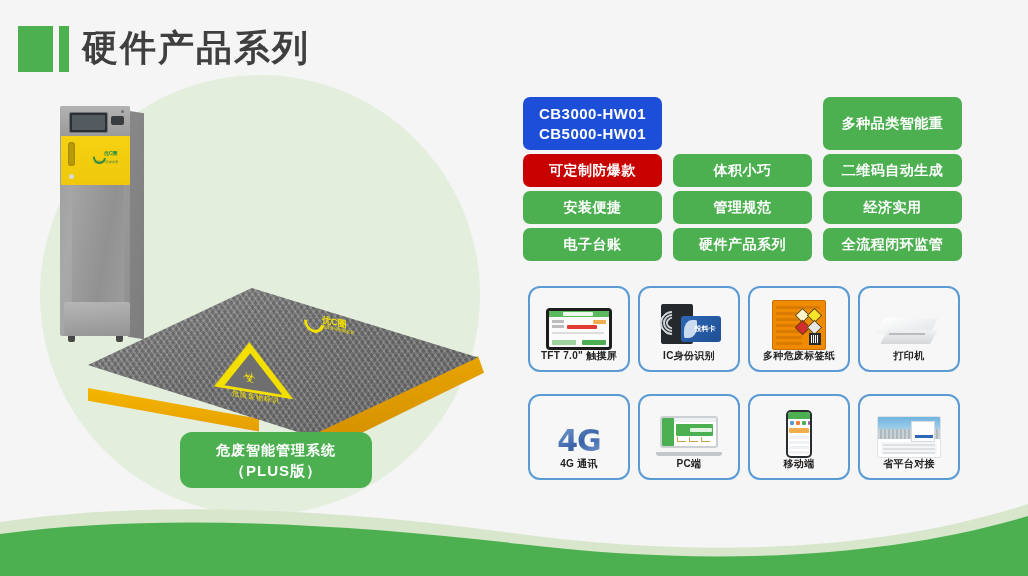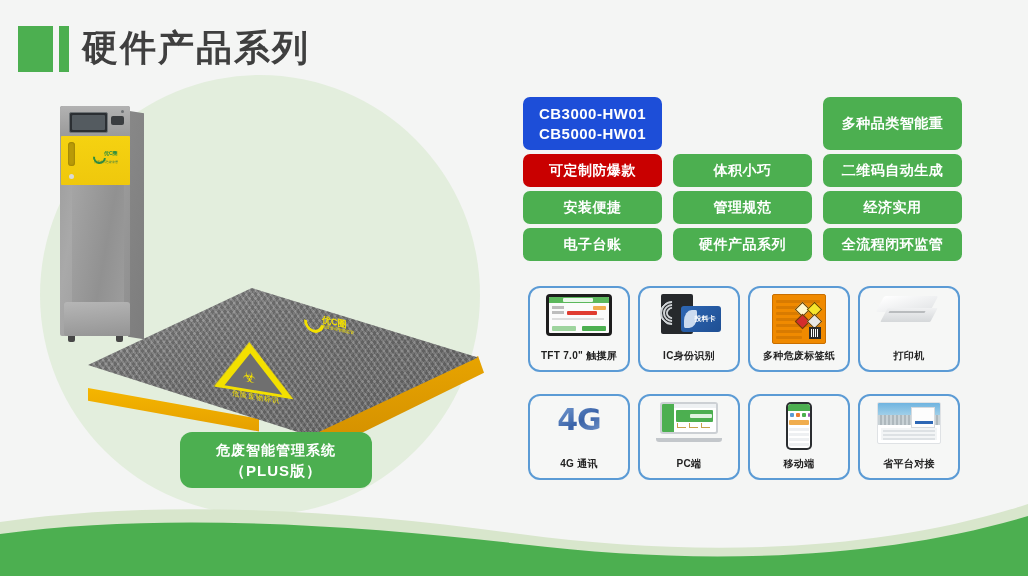--- a/index.html
+++ b/index.html
@@ -181,21 +181,21 @@
     display:grid;grid-template-columns:repeat(4,102px);
     grid-template-rows:86px 86px;gap:22px 8px;
   }
   .card{
     border:2px solid #5b9bd5;border-radius:12px;background:#f6f7f6;
     position:relative;display:flex;flex-direction:column;
     align-items:center;justify-content:flex-end;padding-bottom:7px;
   }
   .card-art{
     position:absolute;left:0;top:6px;width:100%;height:56px;
-    display:flex;align-items:flex-start;justify-content:center;
+    display:flex;align-items:flex-end;justify-content:center;
   }
   .card-label{
     font-size:10px;font-weight:bold;color:#222;white-space:nowrap;
     letter-spacing:.3px;
   }
 
   
   .art-tft{width:66px;height:42px;background:#1d1d1d;border-radius:4px;padding:3px;box-sizing:border-box;}
   .art-tft .scr{width:100%;height:100%;background:#fbfbfb;border-radius:1px;overflow:hidden;position:relative;}
   .art-tft .bar{position:absolute;left:0;top:0;width:100%;height:6px;background:#5cb85c;}

